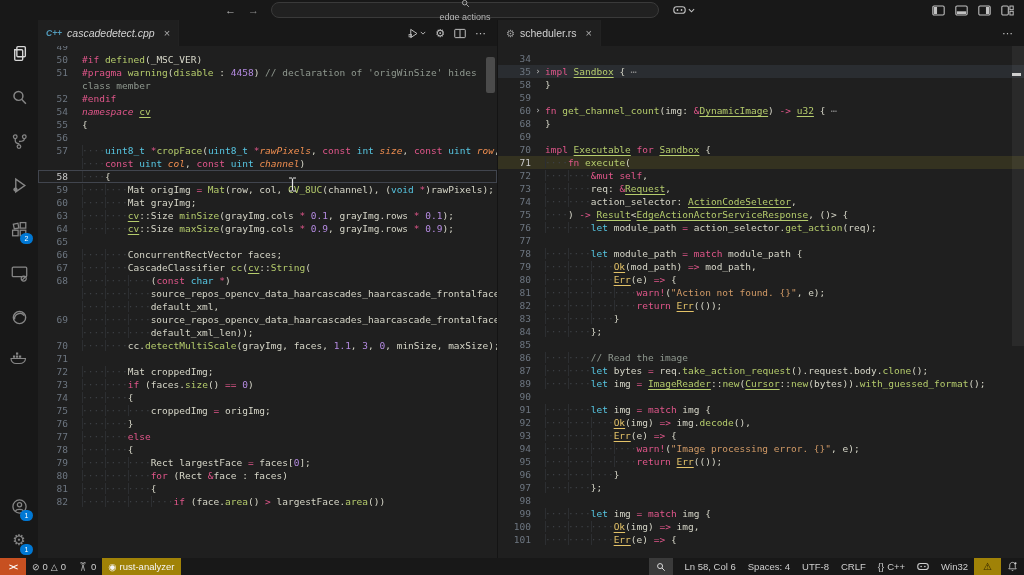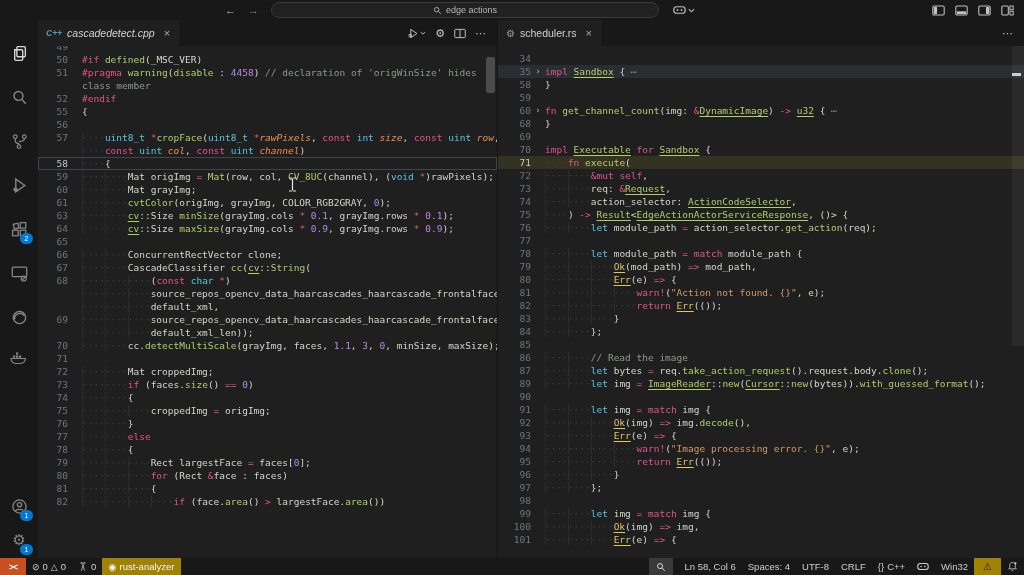--- a/index.html
+++ b/index.html
@@ -5,21 +5,21 @@
   html,body{margin:0;padding:0;background:#000;}
   .app{position:relative;width:1024px;height:575px;background:#181818;overflow:hidden;
        font-family:"Liberation Sans",sans-serif;color:#cccccc;-webkit-font-smoothing:antialiased;}
   svg{display:block}
   
   .titlebar{position:absolute;top:0;left:0;right:0;height:20px;background:#181818;display:flex;align-items:center;}
   .tb-spacer{flex:1}
   .nav-arrow{font-size:11px;color:#bdbdbd;padding:0 6px;cursor:default}
   .nav-arrow.dim{color:#8a8a8a}
   .cmdcenter{width:386px;height:14px;margin:0 6px;background:#212121;border:1px solid #3a3a3a;border-radius:8px;
-             display:flex;align-items:center;justify-content:center;gap:4px;color:#b6b6b6;font-size:9px;}
+             display:flex;align-items:center;justify-content:center;gap:4px;color:#b6b6b6;font-size:9px;flex-direction:column;}
   .copilot-wrap{display:flex;align-items:center;gap:2px;margin:0 8px;color:#c2c2c2}
   .win-icons{display:flex;align-items:center;gap:10px;padding:0 10px;color:#c2c2c2}
   
   .main{position:absolute;top:20px;left:0;right:0;bottom:17px;}
   
   .activitybar{position:absolute;top:0;left:0;width:38px;bottom:0;background:#181818;}
   .ab-item{position:absolute;left:0;width:38px;height:38px;display:flex;align-items:center;justify-content:center;color:#868686;}
   .ab-item.active{color:#d7d7d7}
   .ab-badge{position:absolute;right:5px;bottom:4px;min-width:11px;height:11px;border-radius:6px;background:#0078d4;color:#fff;
             font-size:7px;line-height:11px;text-align:center;padding:0 1px;font-family:"Liberation Sans",sans-serif;}
@@ -257,20 +257,24 @@
             </div>
             <div class="row">
               <span class="gut"></span>
               <span class="code"><span class="t-c">class member</span></span>
             </div>
             <div class="row">
               <span class="gut">52</span>
               <span class="code"><span class="t-k">#endif</span></span>
             </div>
             <div class="row">
+              <span class="gut">54</span>
+              <span class="code"><span class="t-ki">namespace </span><span class="t-u">cv</span></span>
+            </div>
+            <div class="row">
               <span class="gut">55</span>
               <span class="code"><span class="t-d">{</span></span>
             </div>
             <div class="row">
               <span class="gut">56</span>
               <span class="code"></span>
             </div>
             <div class="row">
               <span class="gut">57</span>
               <span class="code"><span class="t-w">····</span><span class="t-t">uint8_t </span><span class="t-k">*</span><span class="t-f">cropFace</span><span class="t-d">(</span><span class="t-t">uint8_t </span><span class="t-k">*</span><span class="t-p">rawPixels</span><span class="t-d">, </span><span class="t-k">const </span><span class="t-t">int </span><span class="t-p">size</span><span class="t-d">, </span><span class="t-k">const </span><span class="t-t">uint </span><span class="t-p">row</span><span class="t-d">,</span></span>
@@ -285,38 +289,34 @@
             </div>
             <div class="row">
               <span class="gut">59</span>
               <span class="code"><span class="t-w">········</span><span class="t-d">Mat origImg </span><span class="t-k">= </span><span class="t-f">Mat</span><span class="t-d">(row, col, </span><span class="t-f">CV_8UC</span><span class="t-d">(channel), (</span><span class="t-t">void</span><span class="t-d"> </span><span class="t-k">*</span><span class="t-d">)rawPixels);</span></span>
             </div>
             <div class="row">
               <span class="gut">60</span>
               <span class="code"><span class="t-w">········</span><span class="t-d">Mat grayImg;</span></span>
             </div>
             <div class="row">
-              <span class="gut">61</span>
-              <span class="code"><span class="t-w">········</span><span class="t-f">cvtColor</span><span class="t-d">(origImg, grayImg, COLOR_RGB2GRAY, </span><span class="t-n">0</span><span class="t-d">);</span></span>
-            </div>
-            <div class="row">
               <span class="gut">63</span>
               <span class="code"><span class="t-w">········</span><span class="t-u">cv</span><span class="t-d">::Size </span><span class="t-f">minSize</span><span class="t-d">(grayImg.cols </span><span class="t-k">* </span><span class="t-n">0.1</span><span class="t-d">, grayImg.rows </span><span class="t-k">* </span><span class="t-n">0.1</span><span class="t-d">);</span></span>
             </div>
             <div class="row">
               <span class="gut">64</span>
               <span class="code"><span class="t-w">········</span><span class="t-u">cv</span><span class="t-d">::Size </span><span class="t-f">maxSize</span><span class="t-d">(grayImg.cols </span><span class="t-k">* </span><span class="t-n">0.9</span><span class="t-d">, grayImg.rows </span><span class="t-k">* </span><span class="t-n">0.9</span><span class="t-d">);</span></span>
             </div>
             <div class="row">
               <span class="gut">65</span>
               <span class="code"></span>
             </div>
             <div class="row">
               <span class="gut">66</span>
-              <span class="code"><span class="t-w">········</span><span class="t-d">ConcurrentRectVector clone;</span></span>
+              <span class="code"><span class="t-w">········</span><span class="t-d">ConcurrentRectVector faces;</span></span>
             </div>
             <div class="row">
               <span class="gut">67</span>
               <span class="code"><span class="t-w">········</span><span class="t-d">CascadeClassifier </span><span class="t-f">cc</span><span class="t-d">(</span><span class="t-u">cv</span><span class="t-d">::</span><span class="t-f">String</span><span class="t-d">(</span></span>
             </div>
             <div class="row">
               <span class="gut">68</span>
               <span class="code"><span class="t-w">············</span><span class="t-d">(</span><span class="t-k">const </span><span class="t-t">char </span><span class="t-k">*</span><span class="t-d">)</span></span>
             </div>
             <div class="row">

